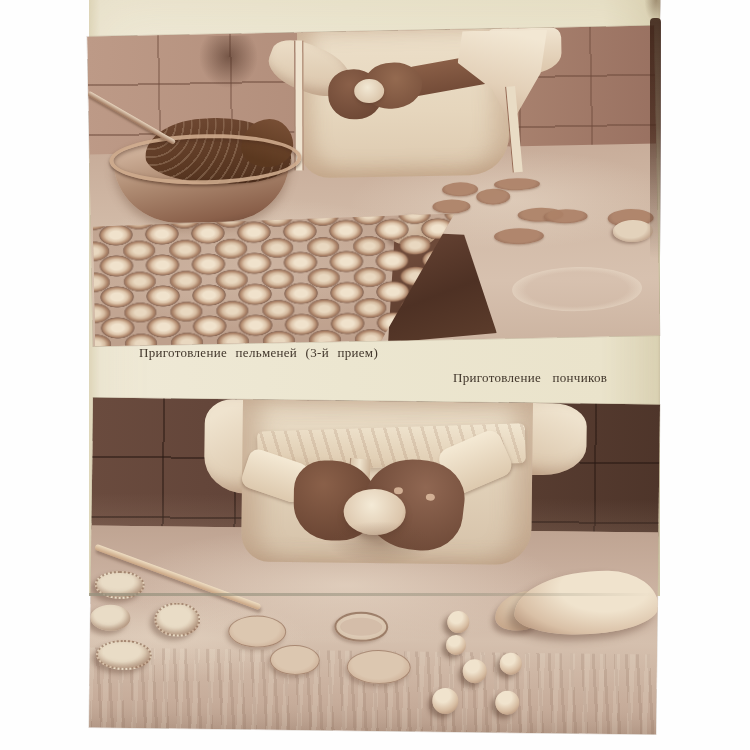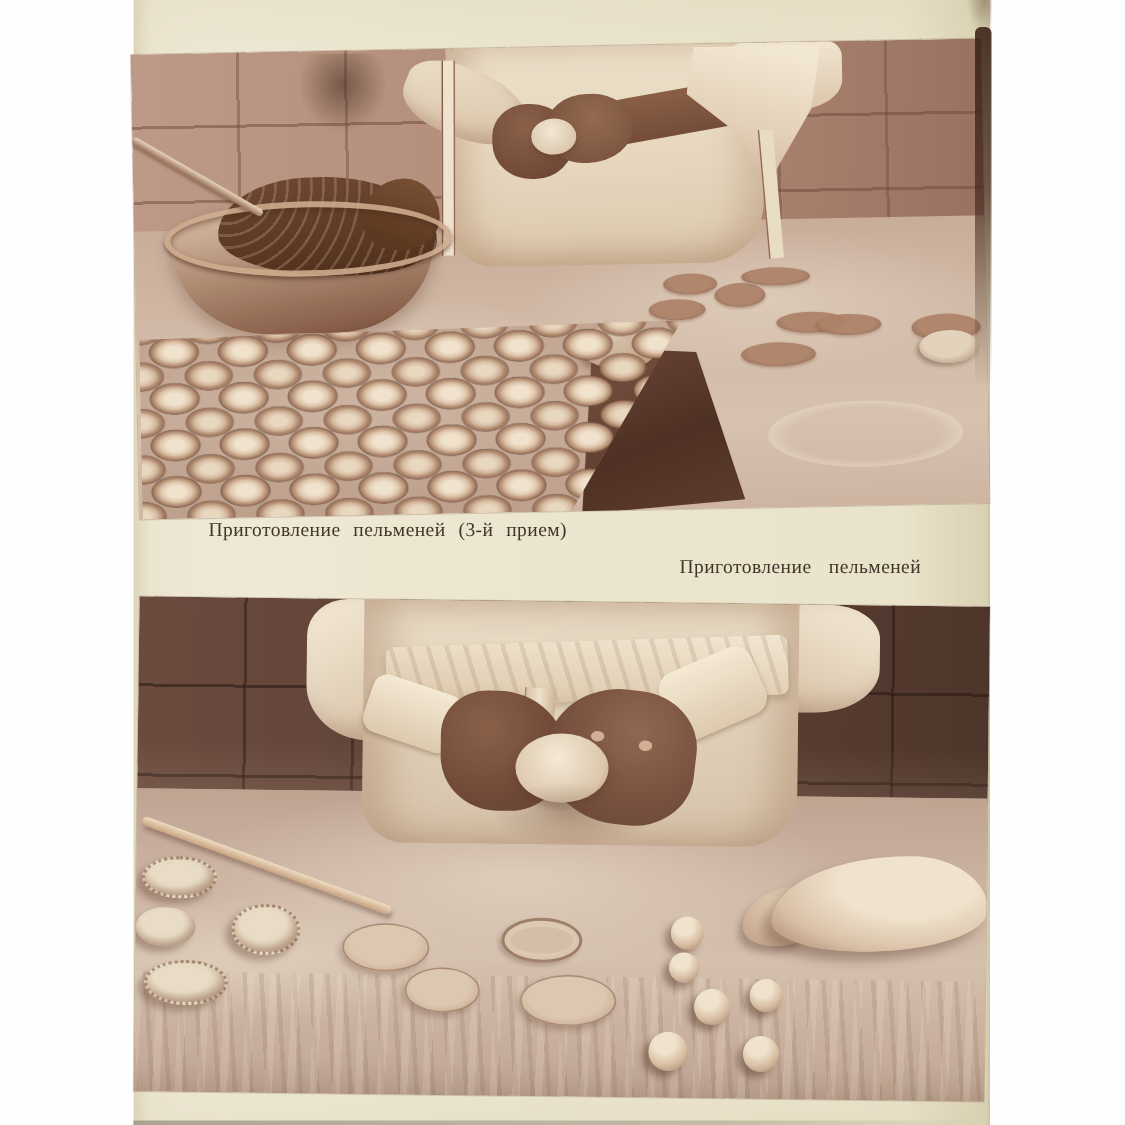--- a/index.html
+++ b/index.html
@@ -1,19 +1,19 @@
 <!DOCTYPE html>
 <html><head>
 <meta charset="utf-8">
 <style>
   html,body{margin:0;padding:0;background:#ffffff;}
   .shot{position:relative;width:750px;height:750px;background:#fefefe;overflow:hidden;
         font-family:"Liberation Serif", serif;}
   
-  .book-page{position:absolute;left:89px;top:0;width:571px;height:750px;
+  .book-page{position:absolute;left:89px;top:0;width:571px;height:596px;
     background:linear-gradient(90deg,#e2dabf 0,#efe9d6 2%,#ece6d0 45%,#eae3cb 90%,#ddd5b8 99.6%,#cfc6a9 100%);
     box-shadow:inset 0 0 60px rgba(190,170,130,.18);}
   .page-bottom-edge{position:absolute;left:0;bottom:0;width:566px;height:3px;
     background:linear-gradient(90deg,rgba(150,145,125,.75),rgba(150,145,125,.45) 70%,rgba(150,145,125,0));}
   .corner-smudge{position:absolute;left:556px;top:0;width:16px;height:22px;
     background:radial-gradient(ellipse at 70% 0,rgba(105,80,55,.5),rgba(105,80,55,0) 75%);}
   .edge-strip{position:absolute;left:561px;top:18px;width:11px;height:240px;border-radius:4px;
     background:linear-gradient(180deg,rgba(56,31,20,.88) 0,rgba(64,37,25,.7) 45%,rgba(64,37,25,.35) 72%,rgba(64,37,25,0) 100%);
     filter:blur(.4px);}
   
@@ -207,21 +207,21 @@
       <div class="t-round" style="left:453px;top:182px;width:44px;height:14px;"></div>
       <div class="t-round" style="left:403px;top:200px;width:50px;height:16px;"></div>
       <div class="t-round" style="left:517px;top:183px;width:46px;height:18px;"></div>
       <div class="t-round-light" style="left:522px;top:194px;width:40px;height:22px;"></div>
     </div>
 
     <div class="edge-strip"></div>
     <div class="corner-smudge"></div>
 
     <div class="caption cap1">Приготовление пельменей (3-й прием)</div>
-    <div class="caption cap2">Приготовление пельменей</div>
+    <div class="caption cap2">Приготовление пончиков</div>
 
     <div class="photo photo-bottom">
       <div class="b-wall"></div>
       <div class="b-table"></div>
       <div class="b-streaks"></div>
       <div class="b-cook">
         <div class="b-sleeve-l"></div>
         <div class="b-sleeve-r"></div>
         <div class="b-torso"></div>
         <div class="b-sash"></div>

